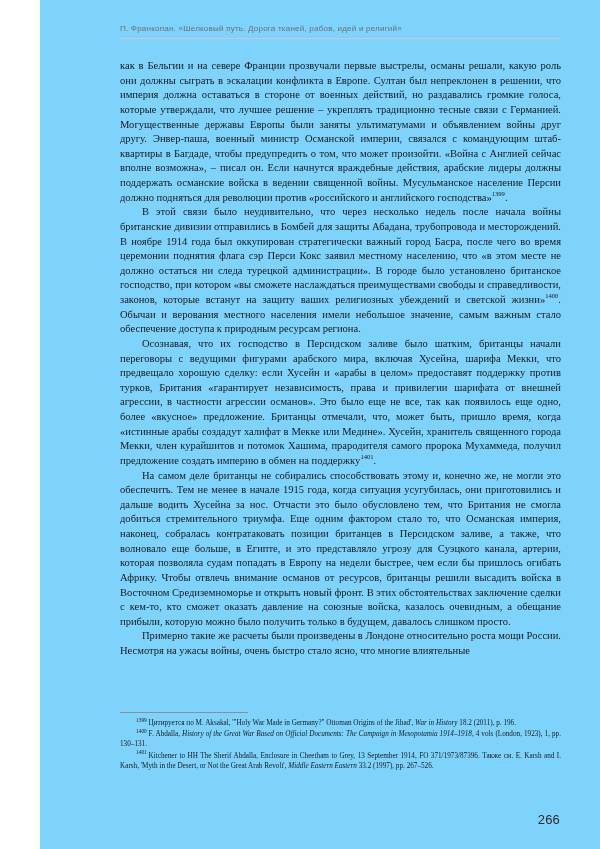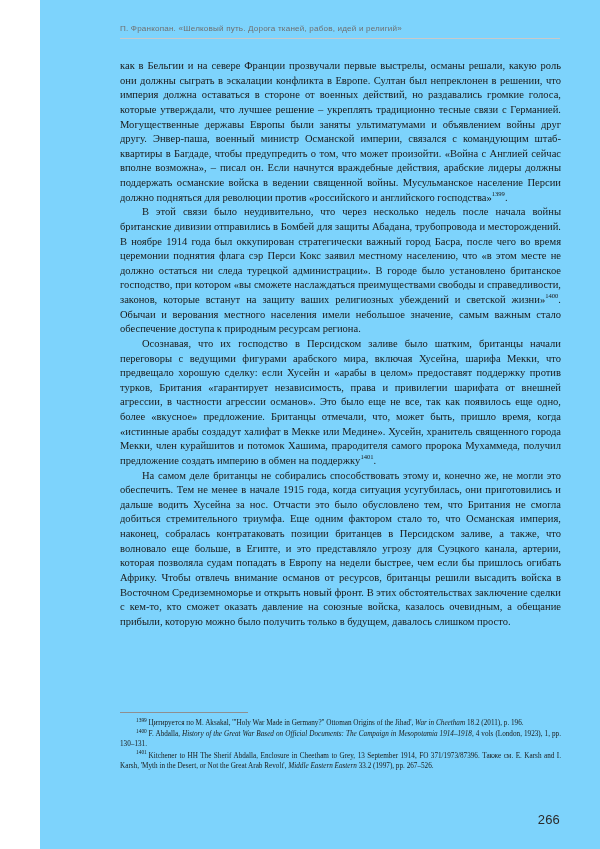--- a/index.html
+++ b/index.html
@@ -122,26 +122,27 @@
 <div class="page">
 
   <div class="running-head">П.  Франкопан.  «Шелковый путь. Дорога тканей, рабов, идей и религий»</div>
   <div class="head-rule"></div>
 
   <div class="content">
       <p class="para noindent"><span>как в Бельгии и на севере Франции прозвучали первые выстрелы, османы решали, какую роль они должны сыграть в эскалации конфликта в Европе. Султан был непреклонен в решении, что империя должна оставаться в стороне от военных действий, но раздавались громкие голоса, которые утверждали, что лучшее решение – укреплять традиционно тесные связи с Германией. Могущественные державы Европы были заняты ультиматумами и объявлением войны друг другу. Энвер-паша, военный министр Османской империи, связался с командующим штаб-квартиры в Багдаде, чтобы предупредить о том, что может произойти. «Война с Англией сейчас вполне возможна», – писал он. Если начнутся враждебные действия, арабские лидеры должны поддержать османские войска в ведении священной войны. Мусульманское население Персии должно подняться для революции против «российского и английского господства»</span><sup class="fn">1399</sup><span>.</span></p>
       <p class="para"><span>В этой связи было неудивительно, что через несколько недель после начала войны британские дивизии отправились в Бомбей для защиты Абадана, трубопровода и месторождений. В ноябре 1914 года был оккупирован стратегически важный город Басра, после чего во время церемонии поднятия флага сэр Перси Кокс заявил местному населению, что «в этом месте не должно остаться ни следа турецкой администрации». В городе было установлено британское господство, при котором «вы сможете наслаждаться преимуществами свободы и справедливости, законов, которые встанут на защиту ваших религиозных убеждений и светской жизни»</span><sup class="fn">1400</sup><span>. Обычаи и верования местного населения имели небольшое значение, самым важным стало обеспечение доступа к природным ресурсам региона.</span></p>
       <p class="para"><span>Осознавая, что их господство в Персидском заливе было шатким, британцы начали переговоры с ведущими фигурами арабского мира, включая Хусейна, шарифа Мекки, что предвещало хорошую сделку: если Хусейн и «арабы в целом» предоставят поддержку против турков, Британия «гарантирует независимость, права и привилегии шарифата от внешней агрессии, в частности агрессии османов». Это было еще не все, так как появилось еще одно, более «вкусное» предложение. Британцы отмечали, что, может быть, пришло время, когда «истинные арабы создадут халифат в Мекке или Медине». Хусейн, хранитель священного города Мекки, член курайшитов и потомок Хашима, прародителя самого пророка Мухаммеда, получил предложение создать империю в обмен на поддержку</span><sup class="fn">1401</sup><span>.</span></p>
       <p class="para"><span>На самом деле британцы не собирались способствовать этому и, конечно же, не могли это обеспечить. Тем не менее в начале 1915 года, когда ситуация усугубилась, они приготовились и дальше водить Хусейна за нос. Отчасти это было обусловлено тем, что Британия не смогла добиться стремительного триумфа. Еще одним фактором стало то, что Османская империя, наконец, собралась контратаковать позиции британцев в Персидском заливе, а также, что волновало еще больше, в Египте, и это представляло угрозу для Суэцкого канала, артерии, которая позволяла судам попадать в Европу на недели быстрее, чем если бы пришлось огибать Африку. Чтобы отвлечь внимание османов от ресурсов, британцы решили высадить войска в Восточном Средиземноморье и открыть новый фронт. В этих обстоятельствах заключение сделки с кем-то, кто сможет оказать давление на союзные войска, казалось очевидным, а обещание прибыли, которую можно было получить только в будущем, давалось слишком просто.</span></p>
+      <p class="para"><span>Примерно такие же расчеты были произведены в Лондоне относительно роста мощи России. Несмотря на ужасы войны, очень быстро стало ясно, что многие влиятельные</span></p>
     </div>
 
   <div class="footnotes">
     <div class="fn-rule"></div>
     <div class="fn-list">
-        <p class="footnote"><sup class="fnum">1399</sup><span>Цитируется по M. Aksakal, '"Holy War Made in Germany?" Ottoman Origins of the Jihad', </span><span class="it">War in Cheetham</span><span> 18.2 (2011), p. 196.</span></p>
+        <p class="footnote"><sup class="fnum">1399</sup><span>Цитируется по M. Aksakal, '"Holy War Made in Germany?" Ottoman Origins of the Jihad', </span><span class="it">War in History</span><span> 18.2 (2011), p. 196.</span></p>
         <p class="footnote"><sup class="fnum">1400</sup><span>F. Abdalla, </span><span class="it">History of the Great War Based on Official Documents: The Campaign in Mesopotamia 1914–1918</span><span>, 4 vols (London, 1923), 1, pp. 130–131.</span></p>
         <p class="footnote"><sup class="fnum">1401</sup><span>Kitchener to HH The Sherif Abdalla, Enclosure in Cheetham to Grey, 13 September 1914, FO 371/1973/87396. Также см. E. Karsh and I. Karsh, 'Myth in the Desert, or Not the Great Arab Revolt', </span><span class="it">Middle Eastern Eastern</span><span> 33.2 (1997), pp. 267–526.</span></p>
       </div>
   </div>
 
   <div class="folio">266</div>
 
 </div>
 
 </body></html>

